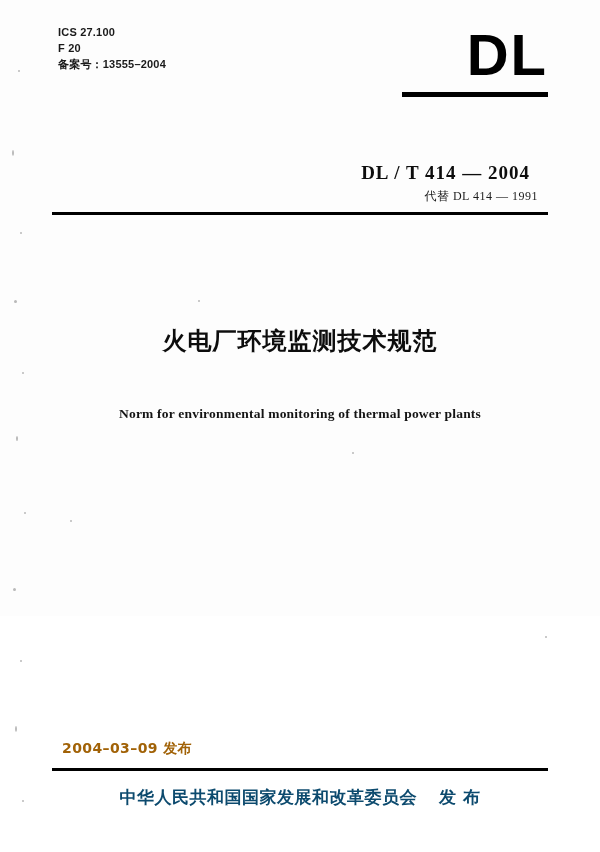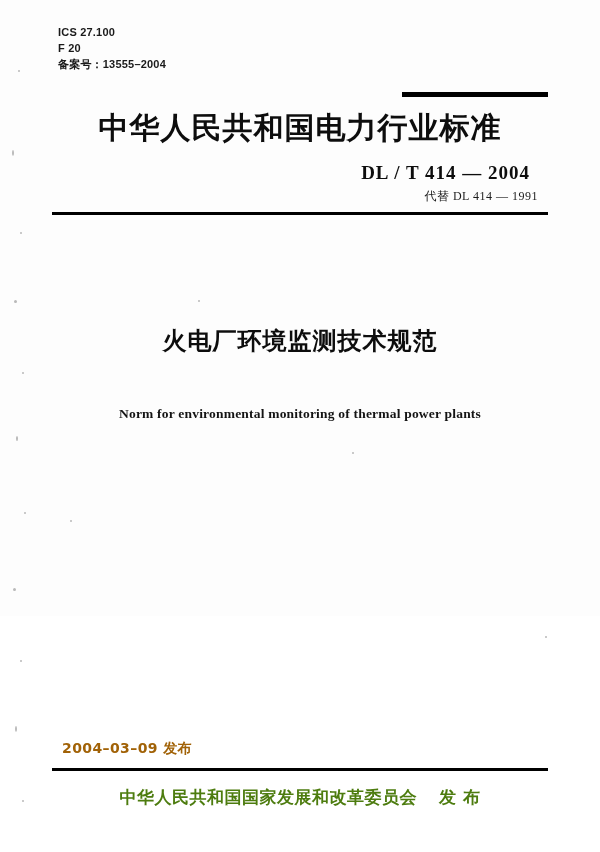--- a/index.html
+++ b/index.html
@@ -167,21 +167,21 @@
   .issuer {
     position: absolute;
     left: 0;
     top: 786px;
     width: 600px;
     text-align: center;
     font-family: "DejaVu Sans", sans-serif;
     font-weight: bold;
     font-size: 17px;
     letter-spacing: 0.5px;
-    color: #4d7c0f;
+    color: #0c4a6e;
   }
   .issuer .pub {
     margin-left: 22px;
   }
 </style>
 </head>
 <body>
 
 <div class="page">
 
@@ -200,23 +200,23 @@
   <div class="speck" style="left:352px; top:452px; width:2px; height:2px;"></div>
   <div class="speck" style="left:198px; top:300px; width:2px; height:2px;"></div>
   <div class="speck" style="left:545px; top:636px; width:2px; height:2px;"></div>
 
   <div class="header-block">
     <div>ICS 27.100</div>
     <div>F 20</div>
     <div>备案号：13555–2004</div>
   </div>
 
+  <div class="dl-logo">DL</div>
   <div class="dl-underline"></div>
 
-  <div class="main-title">中华人民共和国电力行业标准</div>
 
   <div class="std-no">DL / T  414 — 2004</div>
   <div class="std-replace">代替 DL 414 — 1991</div>
 
   <div class="rule-top"></div>
 
   <div class="doc-title-cn">火电厂环境监测技术规范</div>
   <div class="doc-title-en">Norm for environmental monitoring of thermal power plants</div>
 
   <div class="date-issue">2004–03–09 发布</div>

